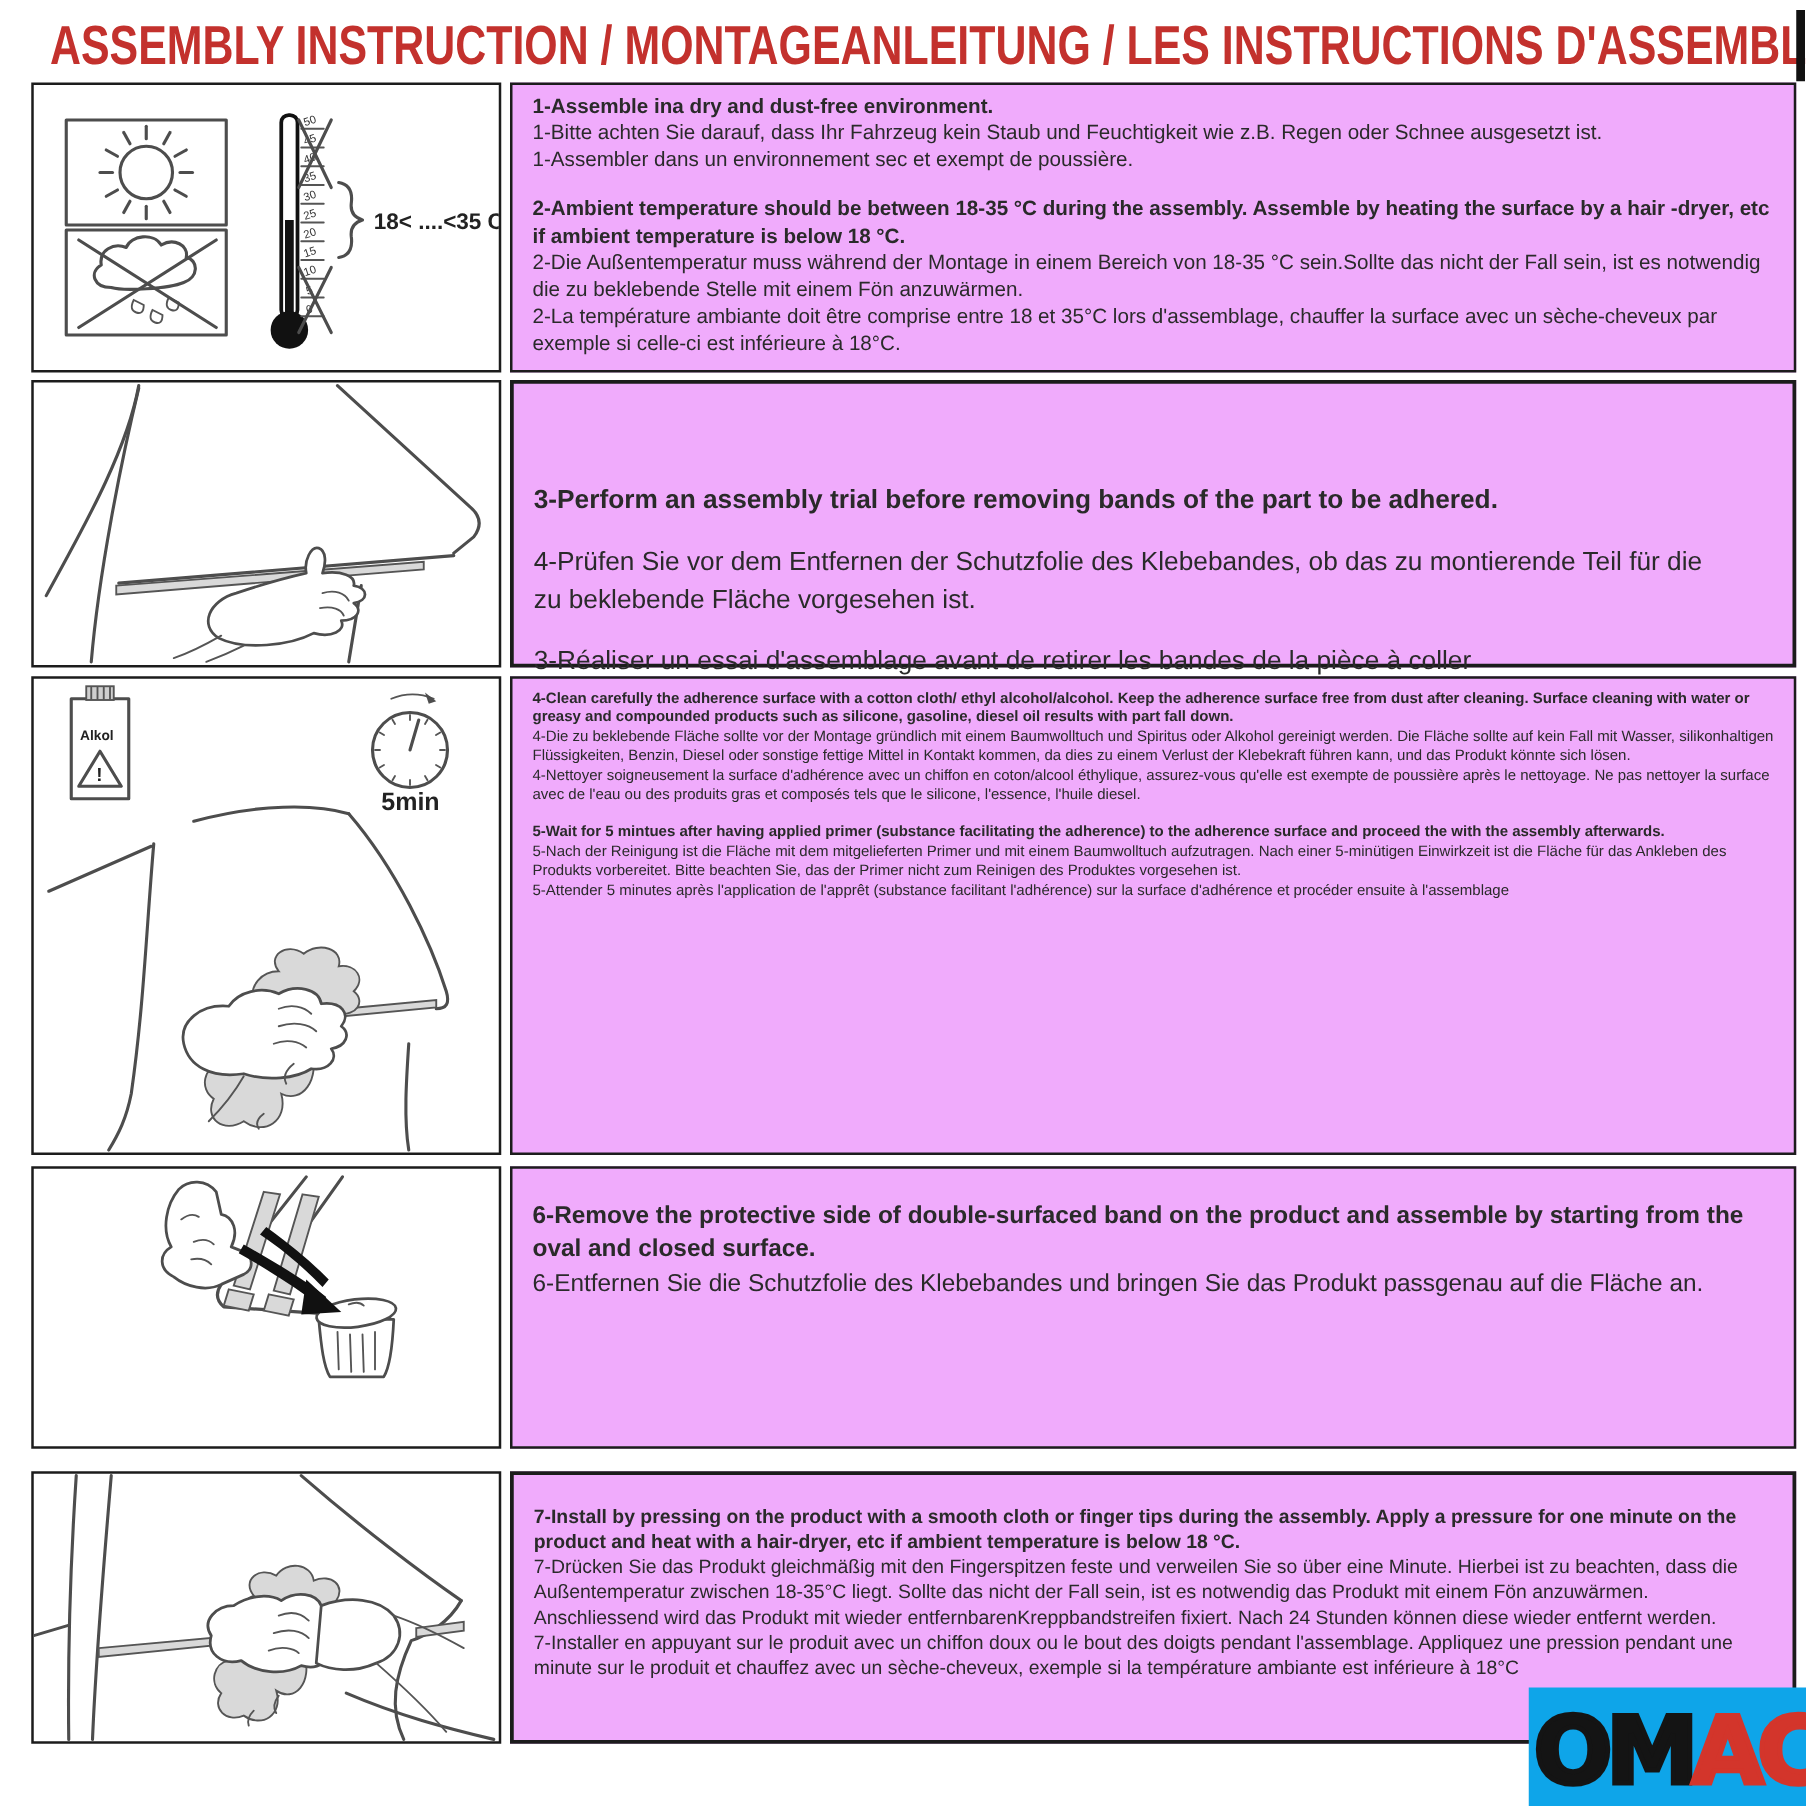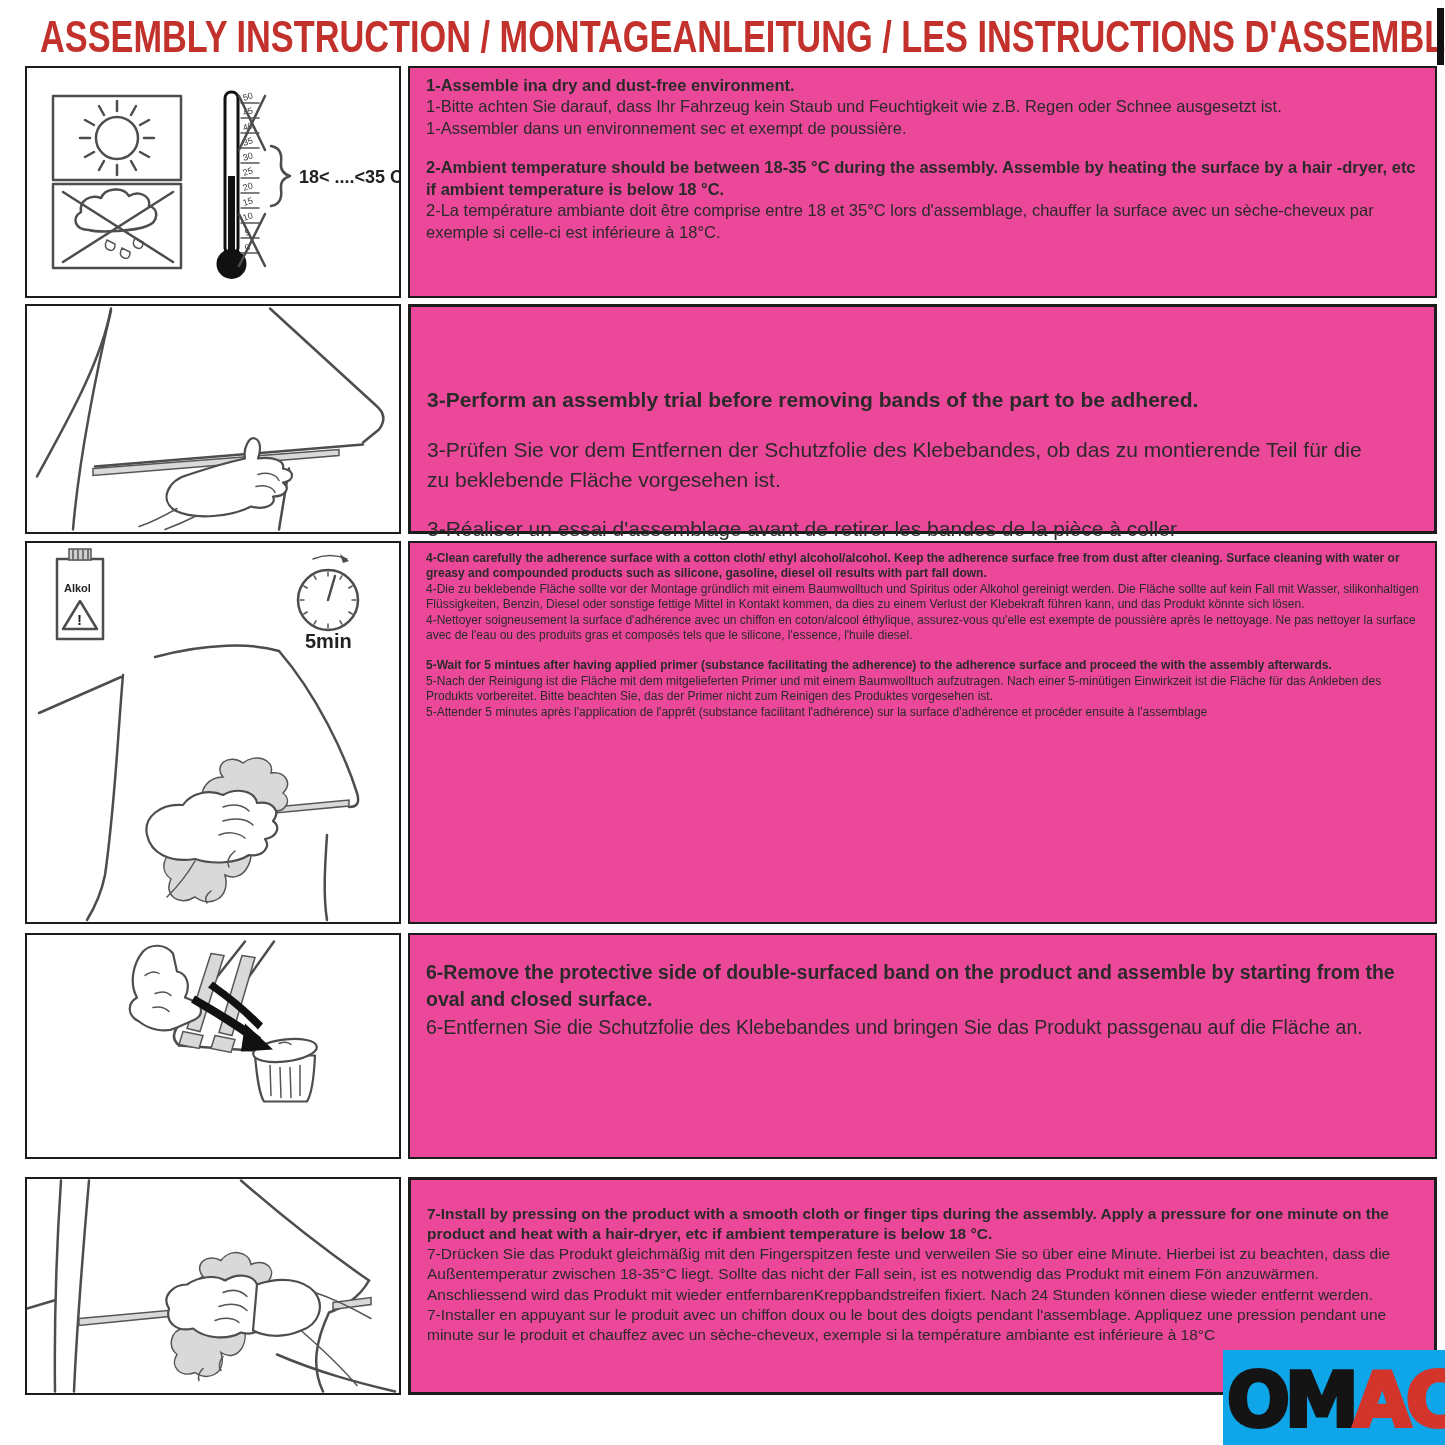--- a/index.html
+++ b/index.html
@@ -8,21 +8,21 @@
     white-space:nowrap;transform:scaleX(0.78);transform-origin:left top;letter-spacing:0;}
   .crop-mark{position:absolute;left:1437px;top:8px;width:7px;height:57px;background:#111;}
   .row{position:absolute;left:25px;width:1412px;}
   .r1{top:66px;height:232px;}
   .r2{top:304px;height:230px;}
   .r3{top:541px;height:383px;}
   .r4{top:933px;height:226px;}
   .r5{top:1177px;height:218px;}
   .illus{position:absolute;left:0;top:0;height:100%;width:376px;border:2px solid #1c1c1c;box-sizing:border-box;background:#fff;}
   .illus svg{display:block;width:100%;height:100%;}
-  .txt{position:absolute;left:383px;right:0;top:0;height:100%;border:2px solid #1c1c1c;box-sizing:border-box;background:#ec4899;padding:8px 16px;}
+  .txt{position:absolute;left:383px;right:0;top:0;height:100%;border:2px solid #1c1c1c;box-sizing:border-box;background:#f0abfc;padding:8px 16px;}
   .thick .txt{border-width:3px;}
   .p{margin:0;}
   .b{font-weight:bold;}
   .gap{margin-top:18px;}
   .txt-1{font-size:16.5px;line-height:1.3;padding-top:7px;}
   .txt-2{font-size:21px;line-height:1.42;padding-top:58px;}
   .txt-2 .p{max-width:955px;margin-top:20px;}
   .txt-3{font-size:12px;line-height:1.285;padding-top:8px;}
   .txt-3 .gap{margin-top:15px;}
   .txt-4{font-size:19.5px;line-height:1.4;padding-top:24px;}
@@ -113,20 +113,21 @@
         <path class="ink" stroke-width="2.2" d="M244,78 Q256,80 254,95 Q253,105 263,108 Q253,111 254,121 Q256,136 244,138"></path>
         <text class="svglabel" x="272" y="115" font-size="18">18&lt; ....&lt;35 C</text>
       </g>
     </svg>
   </div>
   <div class="txt txt-1">
     <p class="p b">1-Assemble ina dry and dust-free environment.</p>
     <p class="p">1-Bitte achten Sie darauf, dass Ihr Fahrzeug kein Staub und Feuchtigkeit wie z.B. Regen oder Schnee ausgesetzt ist.</p>
     <p class="p">1-Assembler dans un environnement sec et exempt de poussière.</p>
     <p class="p b gap">2-Ambient temperature should be between 18-35 °C  during the assembly. Assemble by heating the surface by a hair -dryer, etc if ambient temperature is below 18 °C.</p>
+    <p class="p">2-Die Außentemperatur muss während der Montage in einem Bereich von 18-35 °C  sein.Sollte das nicht der Fall sein, ist es notwendig die zu beklebende Stelle mit einem Fön anzuwärmen.</p>
     <p class="p">2-La température ambiante doit être comprise entre 18 et 35°C lors d'assemblage, chauffer la surface avec un sèche-cheveux par exemple si celle-ci est inférieure à 18°C.</p>
   </div>
 </div>
 
 <div class="row r2 thick">
   <div class="illus">
     <svg viewBox="0 0 372 221">
       <path class="ink" d="M84,0 C74,55 36,120 10,168"></path>
       <path class="ink" d="M46,221 C52,150 70,60 84,2"></path>
       <path class="ink" d="M243,0 L349,97 Q362,108 352,121 L336,134"></path>
@@ -137,21 +138,21 @@
         <path class="whitefill" d="M218,150 C216,140 222,128 228,130 C234,132 234,142 231,150 C246,148 258,152 256,160 C268,162 268,172 256,174 C264,180 258,188 246,188 C250,196 238,202 224,198 C205,208 168,212 148,202 C132,192 140,172 162,166 C180,160 200,154 218,150 Z"></path>
         <path class="ink-thin" d="M231,166 C241,163 249,166 252,172"></path>
         <path class="ink-thin" d="M229,178 C239,176 246,179 248,184"></path>
         <path class="ink-thin" d="M150,200 C136,208 124,214 112,218"></path>
         <path class="ink-thin" d="M168,208 C156,214 146,218 138,221"></path>
       </g>
     </svg>
   </div>
   <div class="txt txt-2">
     <p class="p b">3-Perform an assembly trial before removing bands of the part to be adhered.</p>
-    <p class="p">3-Prüfen Sie vor dem Entfernen der Schutzfolie des Klebebandes, ob das zu montierende Teil für die zu beklebende Fläche vorgesehen ist.</p>
+    <p class="p">4-Prüfen Sie vor dem Entfernen der Schutzfolie des Klebebandes, ob das zu montierende Teil für die zu beklebende Fläche vorgesehen ist.</p>
     <p class="p">3-Réaliser un essai d'assemblage avant de retirer les bandes de la pièce à coller</p>
   </div>
 </div>
 
 <div class="row r3">
   <div class="illus">
     <svg viewBox="0 0 372 375">
       <g>
         <rect x="30" y="14" width="46" height="80" class="ink" stroke-width="2"></rect>
         <rect x="42" y="4" width="22" height="11" fill="#cfcfcf" stroke="#555" stroke-width="1.5"></rect>

